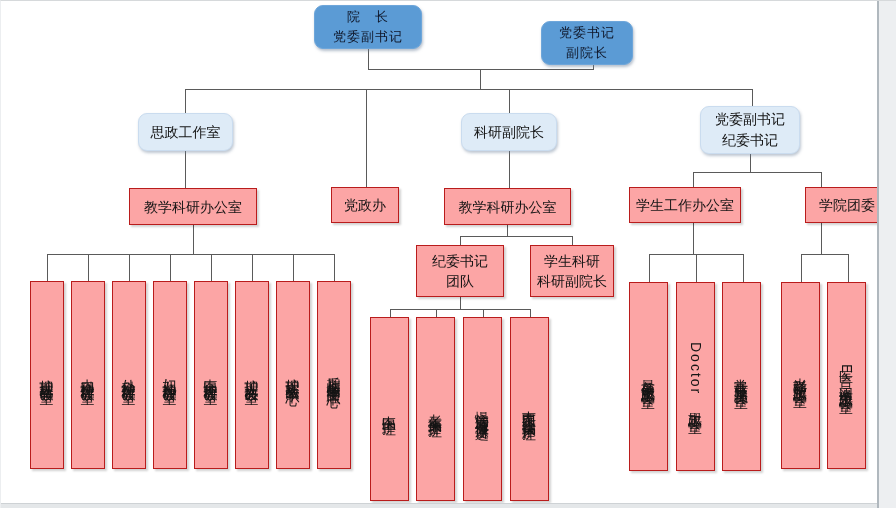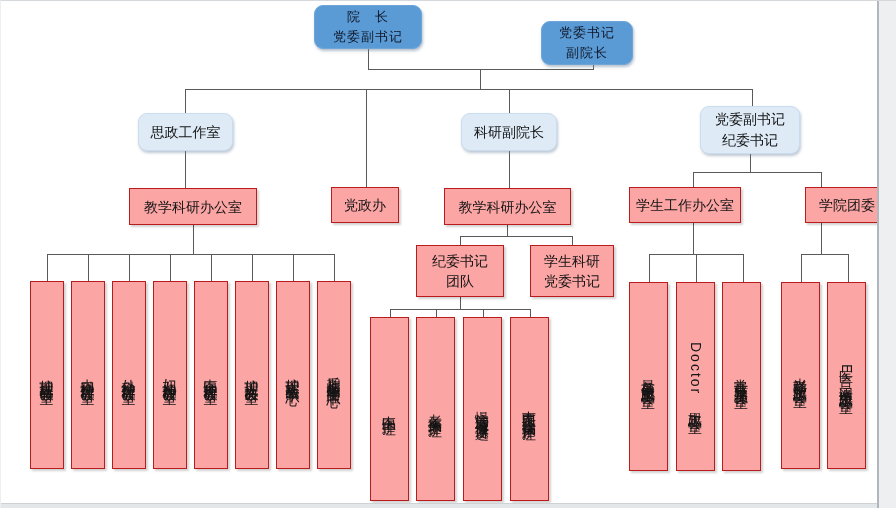--- a/index.html
+++ b/index.html
@@ -104,21 +104,21 @@
 
   <div class="node box" style="left:128px;top:187px;width:128px;height:37px">教学科研办公室</div>
   <div class="node box" style="left:330px;top:186px;width:68px;height:36px">党政办</div>
   <div class="node box" style="left:443px;top:187px;width:127px;height:37px">教学科研办公室</div>
   <div class="node box" style="left:628px;top:186px;width:112px;height:36px">学生工作办公室</div>
   <div class="node box" style="left:804px;top:186px;width:84px;height:36px">学院团委</div>
 
   <div class="node box" style="left:415px;top:244px;width:88px;height:52px">纪委书记
 团队</div>
   <div class="node box" style="left:529px;top:244px;width:84px;height:52px">学生科研
-党委书记</div>
+科研副院长</div>
 
   <div class="node box vert" style="left:29px;top:280px;width:34px;height:188px">护理基础教研室</div>
   <div class="node box vert" style="left:70px;top:280px;width:34px;height:188px">内科护理教研室</div>
   <div class="node box vert" style="left:111px;top:280px;width:34px;height:188px">外科护理教研室</div>
   <div class="node box vert" style="left:152px;top:280px;width:34px;height:188px">妇儿护理教研室</div>
   <div class="node box vert" style="left:193px;top:280px;width:34px;height:188px">中医护理教研室</div>
   <div class="node box vert" style="left:234px;top:280px;width:34px;height:188px">护理人文教研室</div>
   <div class="node box vert" style="left:275px;top:280px;width:34px;height:188px">护理实验教学中心</div>
   <div class="node box vert" style="left:316px;top:280px;width:34px;height:188px">后期临床教学管理中心</div>
 

